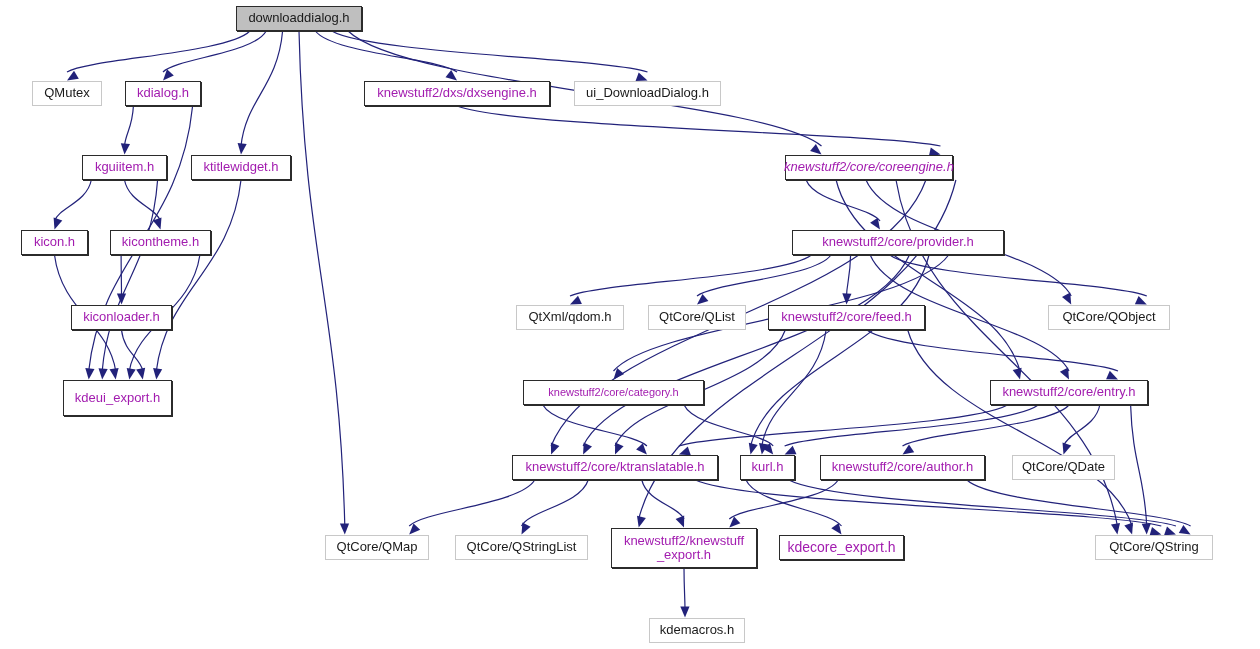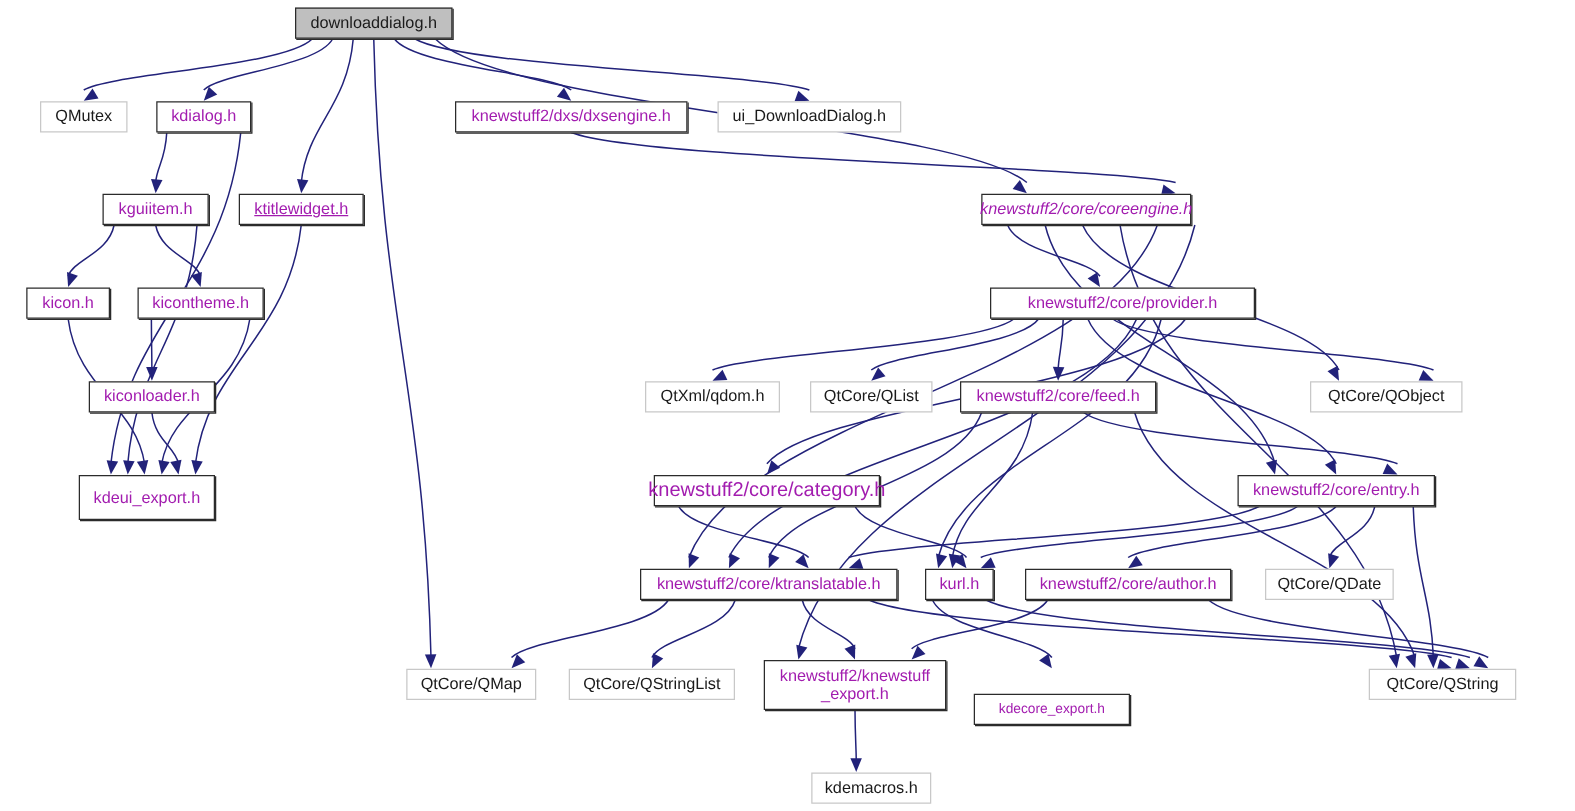--- a/index.html
+++ b/index.html
@@ -135,21 +135,21 @@
       </div>
       <div class="node n-solid" style="left: 364px; top: 81px; width: 186px; height: 25px; font-size: 13px;">
         <span>knewstuff2/dxs/dxsengine.h</span>
       </div>
       <div class="node n-light" style="left: 574px; top: 81px; width: 147px; height: 25px; font-size: 13px;">
         <span>ui_DownloadDialog.h</span>
       </div>
       <div class="node n-solid" style="left: 82px; top: 155px; width: 85px; height: 25px; font-size: 13px;">
         <span>kguiitem.h</span>
       </div>
-      <div class="node n-solid" style="left: 191px; top: 155px; width: 100px; height: 25px; font-size: 13px; text-decoration: underline;">
+      <div class="node n-solid" style="left: 191px; top: 155px; width: 100px; height: 25px; font-size: 13px;">
         <span>ktitlewidget.h</span>
       </div>
       <div class="node n-solid" style="left: 785px; top: 155px; width: 168px; height: 25px; font-size: 13px; font-style: italic;">
         <span>knewstuff2/core/coreengine.h</span>
       </div>
       <div class="node n-solid" style="left: 21px; top: 230px; width: 67px; height: 25px; font-size: 13px;">
         <span>kicon.h</span>
       </div>
       <div class="node n-solid" style="left: 110px; top: 230px; width: 101px; height: 25px; font-size: 13px;">
         <span>kicontheme.h</span>
@@ -168,21 +168,21 @@
       </div>
       <div class="node n-solid" style="left: 768px; top: 305px; width: 157px; height: 25px; font-size: 13px;">
         <span>knewstuff2/core/feed.h</span>
       </div>
       <div class="node n-light" style="left: 1048px; top: 305px; width: 122px; height: 25px; font-size: 13px;">
         <span>QtCore/QObject</span>
       </div>
       <div class="node n-solid" style="left: 63px; top: 380px; width: 109px; height: 36px; font-size: 13px;">
         <span>kdeui_export.h</span>
       </div>
-      <div class="node n-solid" style="left: 523px; top: 380px; width: 181px; height: 25px; font-size: 16px;">
+      <div class="node n-solid" style="left: 523px; top: 380px; width: 181px; height: 25px; font-size: 11px;">
         <span>knewstuff2/core/category.h</span>
       </div>
       <div class="node n-solid" style="left: 990px; top: 380px; width: 158px; height: 25px; font-size: 13px;">
         <span>knewstuff2/core/entry.h</span>
       </div>
       <div class="node n-solid" style="left: 512px; top: 455px; width: 206px; height: 25px; font-size: 13px;">
         <span>knewstuff2/core/ktranslatable.h</span>
       </div>
       <div class="node n-solid" style="left: 740px; top: 455px; width: 55px; height: 25px; font-size: 13px;">
         <span>kurl.h</span>
@@ -195,21 +195,21 @@
       </div>
       <div class="node n-light" style="left: 325px; top: 535px; width: 104px; height: 25px; font-size: 13px;">
         <span>QtCore/QMap</span>
       </div>
       <div class="node n-light" style="left: 455px; top: 535px; width: 133px; height: 25px; font-size: 13px;">
         <span>QtCore/QStringList</span>
       </div>
       <div class="node n-solid" style="left: 611px; top: 528px; width: 146px; height: 40px; font-size: 13px;">
         <span>knewstuff2/knewstuff<br>_export.h</span>
       </div>
-      <div class="node n-solid" style="left: 779px; top: 535px; width: 125px; height: 25px; font-size: 11px; margin-top: 20px;">
+      <div class="node n-solid" style="left: 779px; top: 535px; width: 125px; height: 25px; font-size: 14px;">
         <span>kdecore_export.h</span>
       </div>
       <div class="node n-light" style="left: 1095px; top: 535px; width: 118px; height: 25px; font-size: 13px;">
         <span>QtCore/QString</span>
       </div>
       <div class="node n-light" style="left: 637px; top: 618px; width: 96px; height: 25px; font-size: 13px; margin-left: 12px;">
         <span>kdemacros.h</span>
       </div>
     </div>
 </div>

